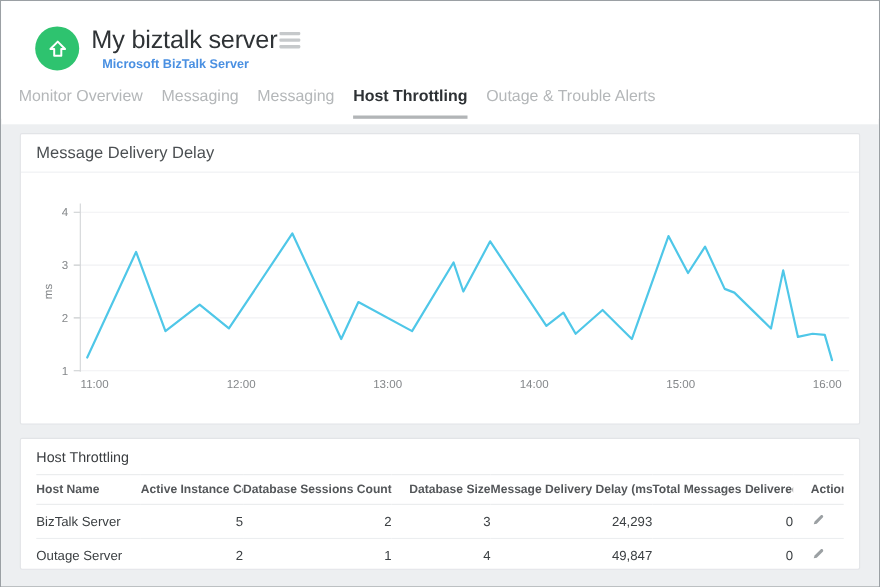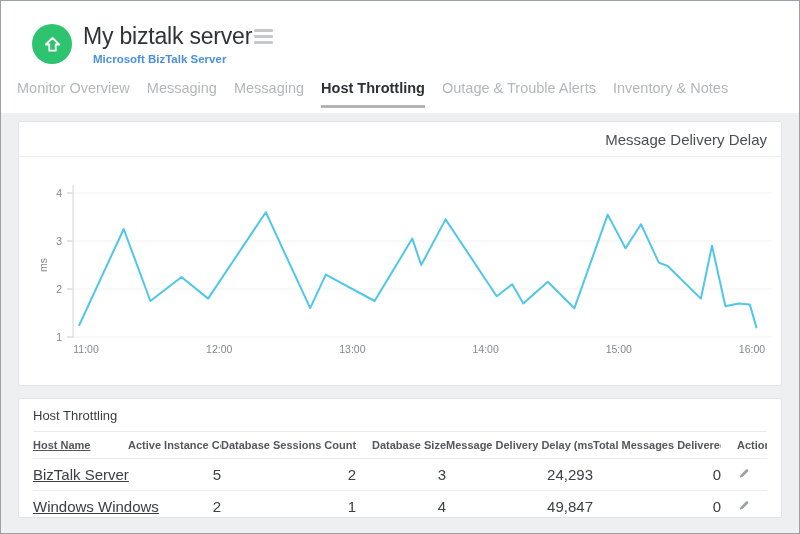--- a/index.html
+++ b/index.html
@@ -23,41 +23,41 @@
   
   .tabs{display:flex;gap:17px;padding-left:16px;flex:0 0 auto;margin-bottom:5px;background:#fff;}
   .tab{
     font-size:14.5px;line-height:16px;color:#b4b7b9;padding-bottom:9px;
     border-bottom:3px solid transparent;cursor:pointer;white-space:nowrap;
   }
   .tab.active{color:#2d3134;font-weight:bold;border-bottom-color:#b2b5b7;}
   
   .content{flex:1;background:#edeff1;padding:8px 17px 0;box-sizing:border-box;}
   .card{background:#fff;border:1px solid #e2e4e7;border-radius:2px;box-sizing:border-box;}
-  .chart-card{height:265px;margin-bottom:12px;overflow:hidden;text-align:right;}
+  .chart-card{height:265px;margin-bottom:12px;overflow:hidden;}
   .chart-card-header{
     padding:9px 14px 7px;border-bottom:1px solid #eef0f2;
     font-size:15px;color:#4b4f52;line-height:18px;
   }
   .plot{position:relative;height:228px;}
   .plot svg{display:block;}
   
   .table-card{height:120px;overflow:hidden;padding:0 14px;}
   .table-title{font-size:13px;color:#3b3e41;padding:9px 0 8px;line-height:15px;}
   table.host-table{width:100%;border-collapse:collapse;table-layout:fixed;}
   .host-table th{
     font-size:11px;font-weight:bold;color:#54575a;
     border-top:1px solid #e9ebed;border-bottom:1px solid #e9ebed;
     padding:7px 0;text-align:right;white-space:nowrap;overflow:hidden;
   }
   .host-table td{
-    font-size:15px;color:#3c4043;padding:7px 0;text-align:right;
+    font-size:12px;color:#3c4043;padding:7px 0;text-align:right;
     border-bottom:1px solid #eceef0;white-space:nowrap;margin-top:16px;
   }
-  .host-table th:first-child,.host-table td:first-child{text-align:left;text-decoration:underline;}
+  .host-table th:first-child,.host-table td:first-child{text-align:left;}
   .host-table th:last-child,.host-table td:last-child{text-align:left;padding-left:16px;}
   .edit-btn{background:none;border:none;padding:0;margin:0;cursor:pointer;line-height:0;}
 </style>
 </head>
 <body>
 
 <div class="page">
 
   <div class="topbar">
     <div class="status-circle">
@@ -77,21 +77,20 @@
       <a class="subtitle-link">Microsoft BizTalk Server</a>
     </div>
   </div>
 
   <div class="tabs">
     <div class="tab">Monitor Overview</div>
     <div class="tab">Messaging</div>
     <div class="tab">Messaging</div>
     <div class="tab active">Host Throttling</div>
     <div class="tab">Outage &amp; Trouble Alerts</div>
-    <div class="tab">Inventory &amp; Notes</div>
   </div>
 
   <div class="content">
 
     <div class="card chart-card">
       <div class="chart-card-header">Message Delivery Delay</div>
       <div class="plot">
         <svg id="chart" width="762" height="228" viewBox="0 0 762 228">
             <line x1="54" y1="180" x2="753" y2="180" stroke="#f0f1f3" stroke-width="1"></line>
             <line x1="48" y1="180" x2="54" y2="180" stroke="#c9ccce" stroke-width="1"></line>
@@ -151,21 +150,21 @@
             <td>0</td>
             <td>
               <button class="edit-btn">
                 <svg width="13" height="13" viewBox="0 0 14 14">
                   <path d="M3 11.4 L3.8 8.7 L9.7 2.8 C10.3 2.2 11.2 2.2 11.8 2.8 C12.4 3.4 12.4 4.3 11.8 4.9 L5.9 10.8 L3 11.4 Z" fill="#9ba0a3"></path>
                 </svg>
               </button>
             </td>
           </tr>
           <tr>
-            <td>Windows Windows</td>
+            <td>Outage Server</td>
             <td>2</td>
             <td>1</td>
             <td>4</td>
             <td>49,847</td>
             <td>0</td>
             <td>
               <button class="edit-btn">
                 <svg width="13" height="13" viewBox="0 0 14 14">
                   <path d="M3 11.4 L3.8 8.7 L9.7 2.8 C10.3 2.2 11.2 2.2 11.8 2.8 C12.4 3.4 12.4 4.3 11.8 4.9 L5.9 10.8 L3 11.4 Z" fill="#9ba0a3"></path>
                 </svg>

